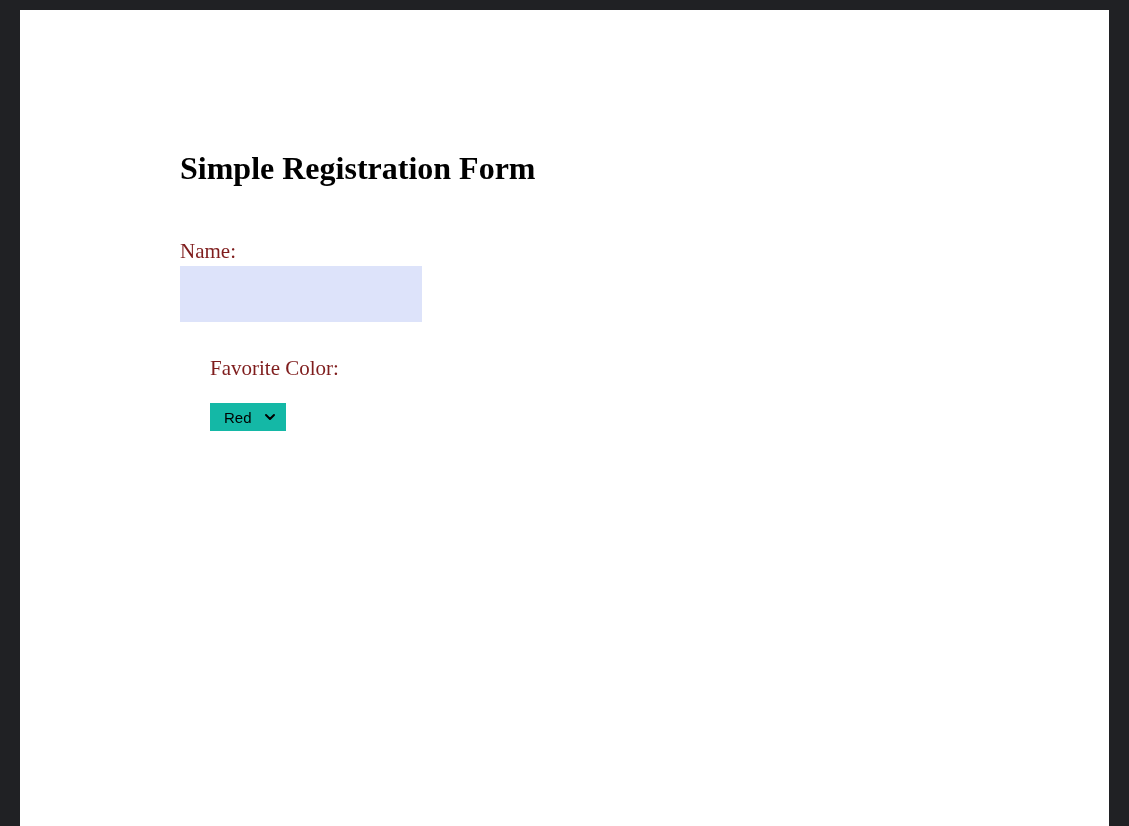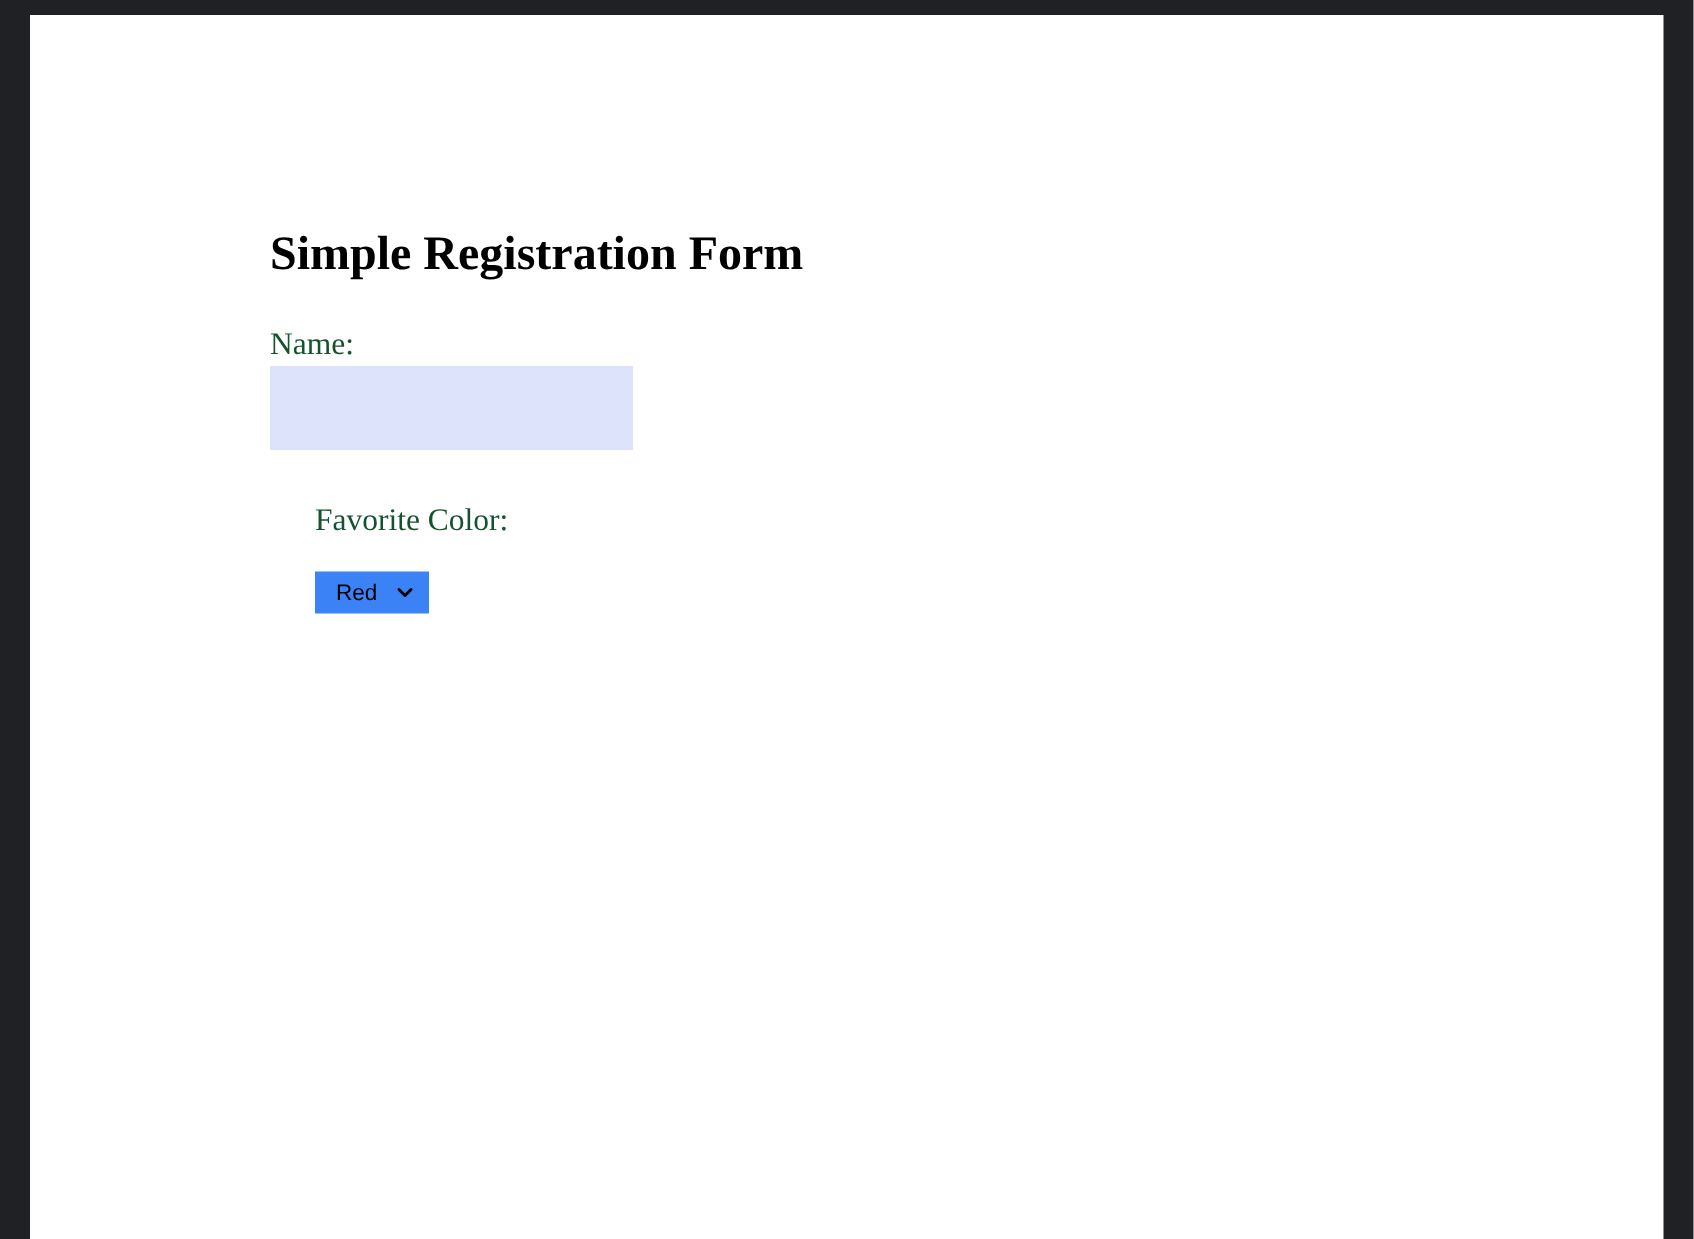--- a/index.html
+++ b/index.html
@@ -18,28 +18,28 @@
       background-color: #ffffff;
       margin: 0 20px;
       margin-top: 10px;
       height: 816px;
       padding: 140px 140px 0 160px;
     }
     h1 {
       font-size: 32px;
       font-weight: bold;
       color: #000000;
-      margin-bottom: 30px;
+      margin-bottom: 52px;
     }
     .field-group {
       margin-bottom: 0;
     }
     .field-label {
       font-size: 21px;
-      color: #14532d;
+      color: #7f1d1d;
       display: block;
       margin-bottom: 2px;
     }
     .text-input {
       background-color: #dde3fa;
       border: none;
       padding: 4px 6px;
       font-size: 16px;
       font-family: inherit;
       width: 242px;
@@ -67,21 +67,21 @@
       font-size: 16px;
     }
     .color-section {
       margin-top: 34px;
       margin-left: 30px;
     }
     .select-wrap {
       margin-top: 20px;
       display: inline-flex;
       align-items: center;
-      background-color: #3b82f6;
+      background-color: #14b8a6;
       padding: 4px 8px 4px 14px;
       height: 28px;
       font-family: Arial, sans-serif;
       font-size: 15px;
       cursor: pointer;
       position: relative;
     }
     .select-value {
       margin-right: 10px;
       color: #000;

